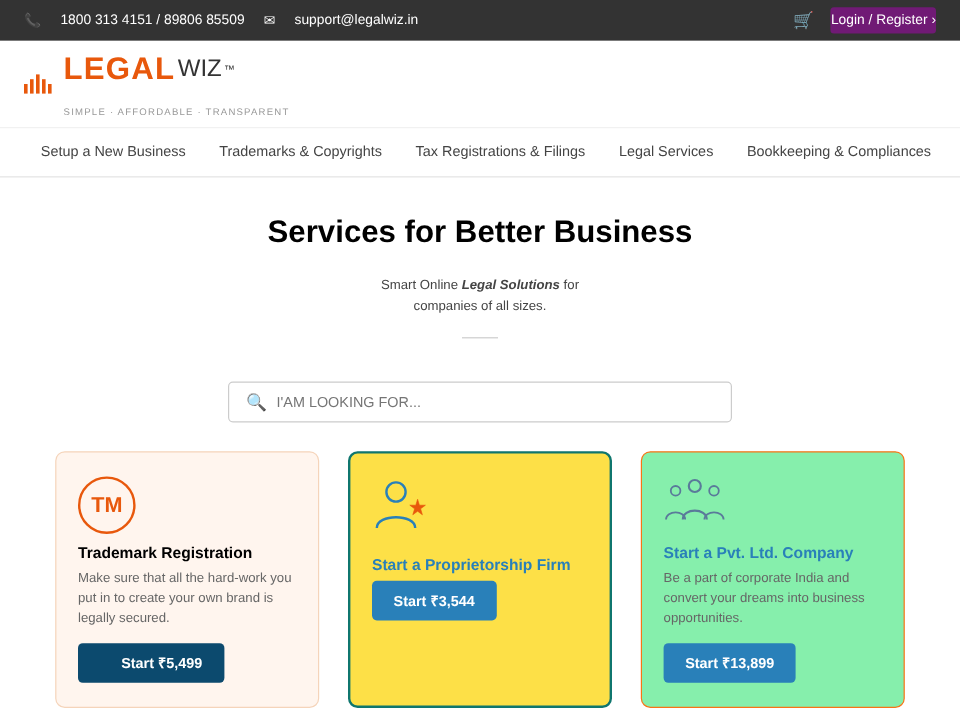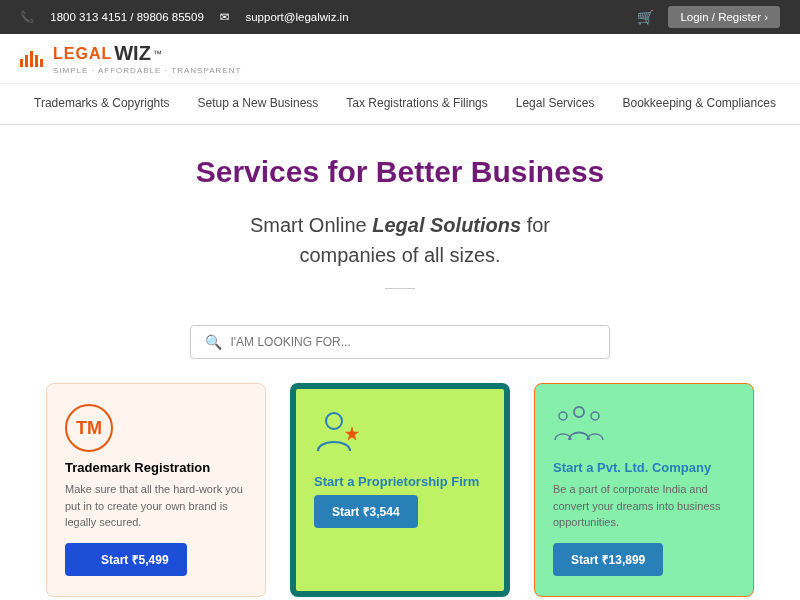--- a/index.html
+++ b/index.html
@@ -11,47 +11,47 @@
       color: #fff;
       padding: 6px 20px;
       display: flex;
       align-items: center;
       justify-content: space-between;
       font-size: 11.5px;
     }
     .top-bar-left { display: flex; gap: 16px; align-items: center; }
     .top-bar-right { display: flex; gap: 14px; align-items: center; }
     .login-btn {
-      background: #737373;
+      background: #701a75;
       color: #fff;
       border: none;
-      padding: 5px 12px;
+      padding: 5px 0;
       border-radius: 3px;
       cursor: pointer;
       font-size: 11.5px;
     }
     .cart-icon { color: #e8580c; font-size: 14px; }
 
     
     .logo-bar {
       background: #fff;
       padding: 8px 20px;
       display: flex;
       align-items: center;
       border-bottom: 1px solid #eee;
     }
     .logo-text {
       display: flex;
       align-items: center;
       gap: 2px;
     }
-    .logo-legal { color: #e8580c; font-size: 16px; font-weight: 900; letter-spacing: 1px; }
-    .logo-wiz { color: #333; font-size: 20px; font-weight: 700; }
+    .logo-legal { color: #e8580c; font-size: 26px; font-weight: 900; letter-spacing: 1px; }
+    .logo-wiz { color: #333; font-size: 20px; font-weight: 400; }
     .logo-tm { color: #333; font-size: 9px; vertical-align: super; }
-    .logo-tagline { font-size: 8px; color: #999; letter-spacing: 1px; margin-top: 1px; }
+    .logo-tagline { font-size: 8px; color: #999; letter-spacing: 1px; margin-top: 16px; }
     .logo-bars {
       display: flex;
       gap: 2px;
       align-items: flex-end;
       margin-right: 4px;
     }
     .logo-bar-el {
       background: #e8580c;
       width: 3px;
     }
@@ -74,27 +74,27 @@
       border-bottom: 2px solid transparent;
     }
 
     
     .hero {
       text-align: center;
       padding: 30px 20px 20px;
       background: #fff;
     }
     .hero-title {
-      font-size: 30px;
+      font-size: 26px;
       font-weight: bold;
-      color: #701a75;
+      color: #000000;
       margin-bottom: 10px;
     }
     .hero-subtitle {
-      font-size: 20px;
+      font-size: 11px;
       color: #444;
       line-height: 1.5;
       margin-bottom: 18px;
       margin-top: 21px;
     }
     .hero-subtitle em { font-style: italic; font-weight: bold; }
     .hero-divider {
       width: 30px;
       height: 1px;
       background: #ccc;
@@ -136,36 +136,36 @@
     .card {
       border-radius: 8px;
       padding: 20px 18px;
       width: 220px;
       min-height: 190px;
       display: flex;
       flex-direction: column;
       align-items: flex-start;
     }
     .card-orange { background: #fff5ee; border: 1px solid #f5d4ba; }
-    .card-blue { background: #bef264; border: 6px solid #0f766e; }
+    .card-blue { background: #fde047; border: 2px solid #0f766e; }
     .card-lightblue { background: #86efac; border: 1px solid #f97316; }
     .card-title { font-size: 13px; font-weight: bold; margin-bottom: 6px; }
     .card-title-orange { color: #000000; }
     .card-title-blue { color: #2980b9; }
     .card-desc { font-size: 11px; color: #666; line-height: 1.5; margin-bottom: 12px; flex: 1; }
     .card-btn {
       border: none;
       color: #fff;
       padding: 8px 18px;
       border-radius: 4px;
       cursor: pointer;
       font-size: 12px;
       font-weight: bold;
     }
-    .card-btn-orange { background: #1d4ed8; padding-left: 36px; }
+    .card-btn-orange { background: #0c4a6e; padding-left: 36px; }
     .card-btn-blue { background: #2980b9; }
 
     
     .cards-row2 {
       display: flex;
       gap: 14px;
       padding: 14px 20px 0;
       justify-content: center;
     }
     .card-small {
@@ -224,22 +224,22 @@
         <span class="logo-legal">LEGAL</span>
         <span class="logo-wiz">WIZ</span>
         <span class="logo-tm">™</span>
       </div>
       <div class="logo-tagline">SIMPLE · AFFORDABLE · TRANSPARENT</div>
     </div>
   </div>
 </div>
 
 <nav class="main-nav">
+  <span class="nav-item">Setup a New Business</span>
   <span class="nav-item">Trademarks &amp; Copyrights</span>
-  <span class="nav-item">Setup a New Business</span>
   <span class="nav-item">Tax Registrations &amp; Filings</span>
   <span class="nav-item">Legal Services</span>
   <span class="nav-item">Bookkeeping &amp; Compliances</span>
 </nav>
 
 <div class="hero">
   <div class="hero-title">Services for Better Business</div>
   <div class="hero-subtitle">
     Smart Online <em>Legal Solutions</em> for<br>companies of all sizes.
   </div>

